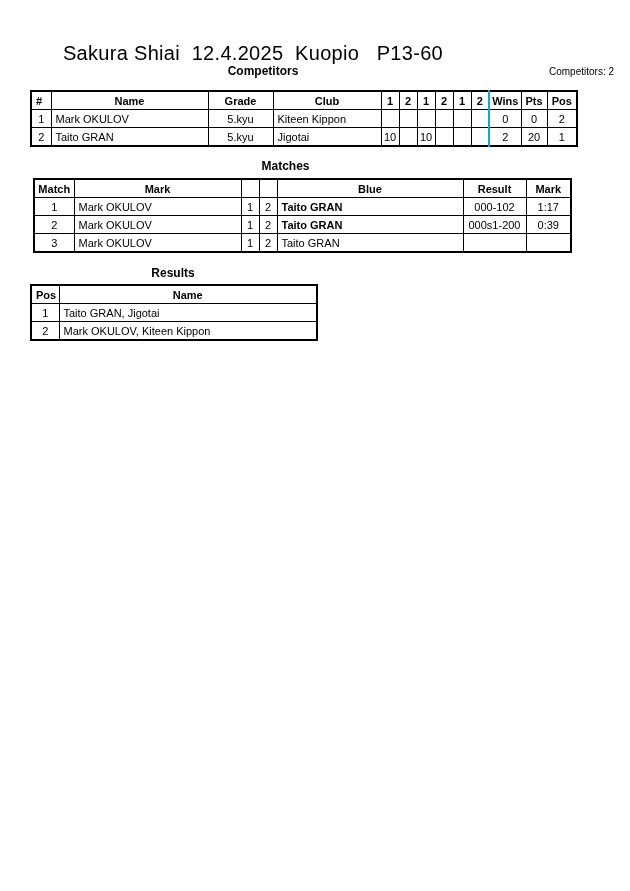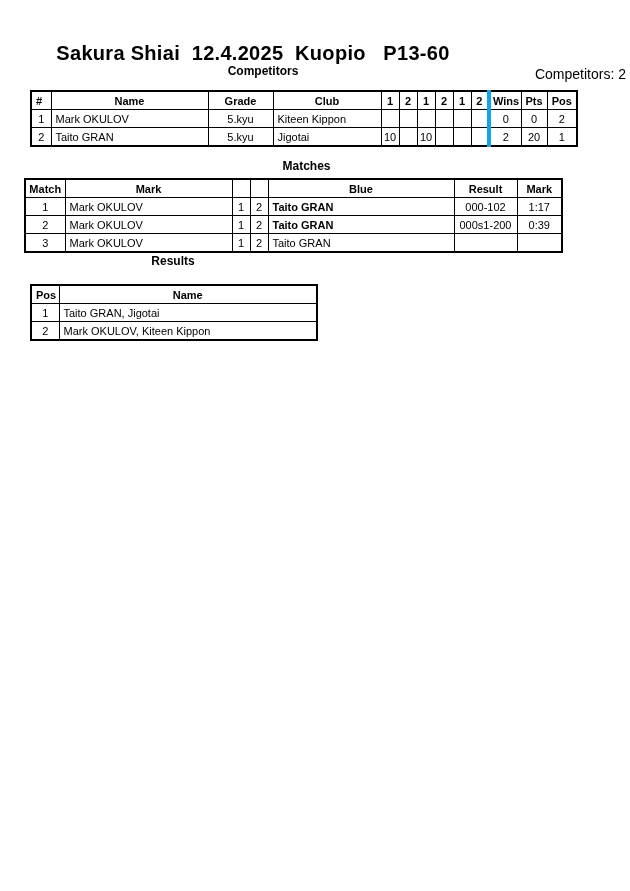--- a/index.html
+++ b/index.html
@@ -6,54 +6,54 @@
   body{
     width:630px;height:891px;
     background:#ffffff;
     font-family:"Liberation Sans", sans-serif;
     color:#000;
     position:relative;
     overflow:hidden;
   }
   .title{
     position:absolute;top:42px;left:0;width:506px;
-    text-align:center;font-size:20px;font-weight:bold;
+    text-align:center;font-size:20px;font-weight:normal;
     white-space:pre;letter-spacing:0.3px;
   }
   .comp-count{
-    position:absolute;top:66px;right:4px;
-    font-size:14px;
+    position:absolute;top:66px;right:16px;
+    font-size:10px;
   }
   .heading{
     position:absolute;
     font-size:12px;font-weight:bold;text-align:center;
   }
   .h-competitors{top:64px;left:0;width:526px;}
-  .h-matches{top:159px;left:38px;width:537px;}
-  .h-results{top:254px;left:30px;width:286px;}
+  .h-matches{top:159px;left:17px;width:537px;}
+  .h-results{top:266px;left:30px;width:286px;}
 
   table{
     border-collapse:collapse;table-layout:fixed;
     font-size:11px;position:absolute;background:#fff;
   }
   table.box{border:2px solid #000;}
   th,td{
     border:1px solid #000;
     padding:1px 2px;height:15px;
     overflow:hidden;white-space:nowrap;
     font-weight:normal;text-align:center;
     vertical-align:middle;
   }
   tr.hdr th{font-weight:bold;}
   .al{text-align:left;padding-left:4px;}
   .b{font-weight:bold;}
-  .thickL{border-left:4px solid #0ea5e9;}
+  .thickL{border-left:2px solid #0ea5e9;}
 
   .t-competitors{top:90px;left:30px;width:546px;}
-  .t-matches{top:178px;left:24px;width:537px;}
+  .t-matches{top:178px;left:33px;width:537px;}
   .t-results{top:284px;left:30px;width:286px;}
 </style>
 </head>
 <body>
 
 <div>
 
   <div class="title">Sakura Shiai  12.4.2025  Kuopio   P13-60</div>
   <div class="comp-count">Competitors: 2</div>
 

